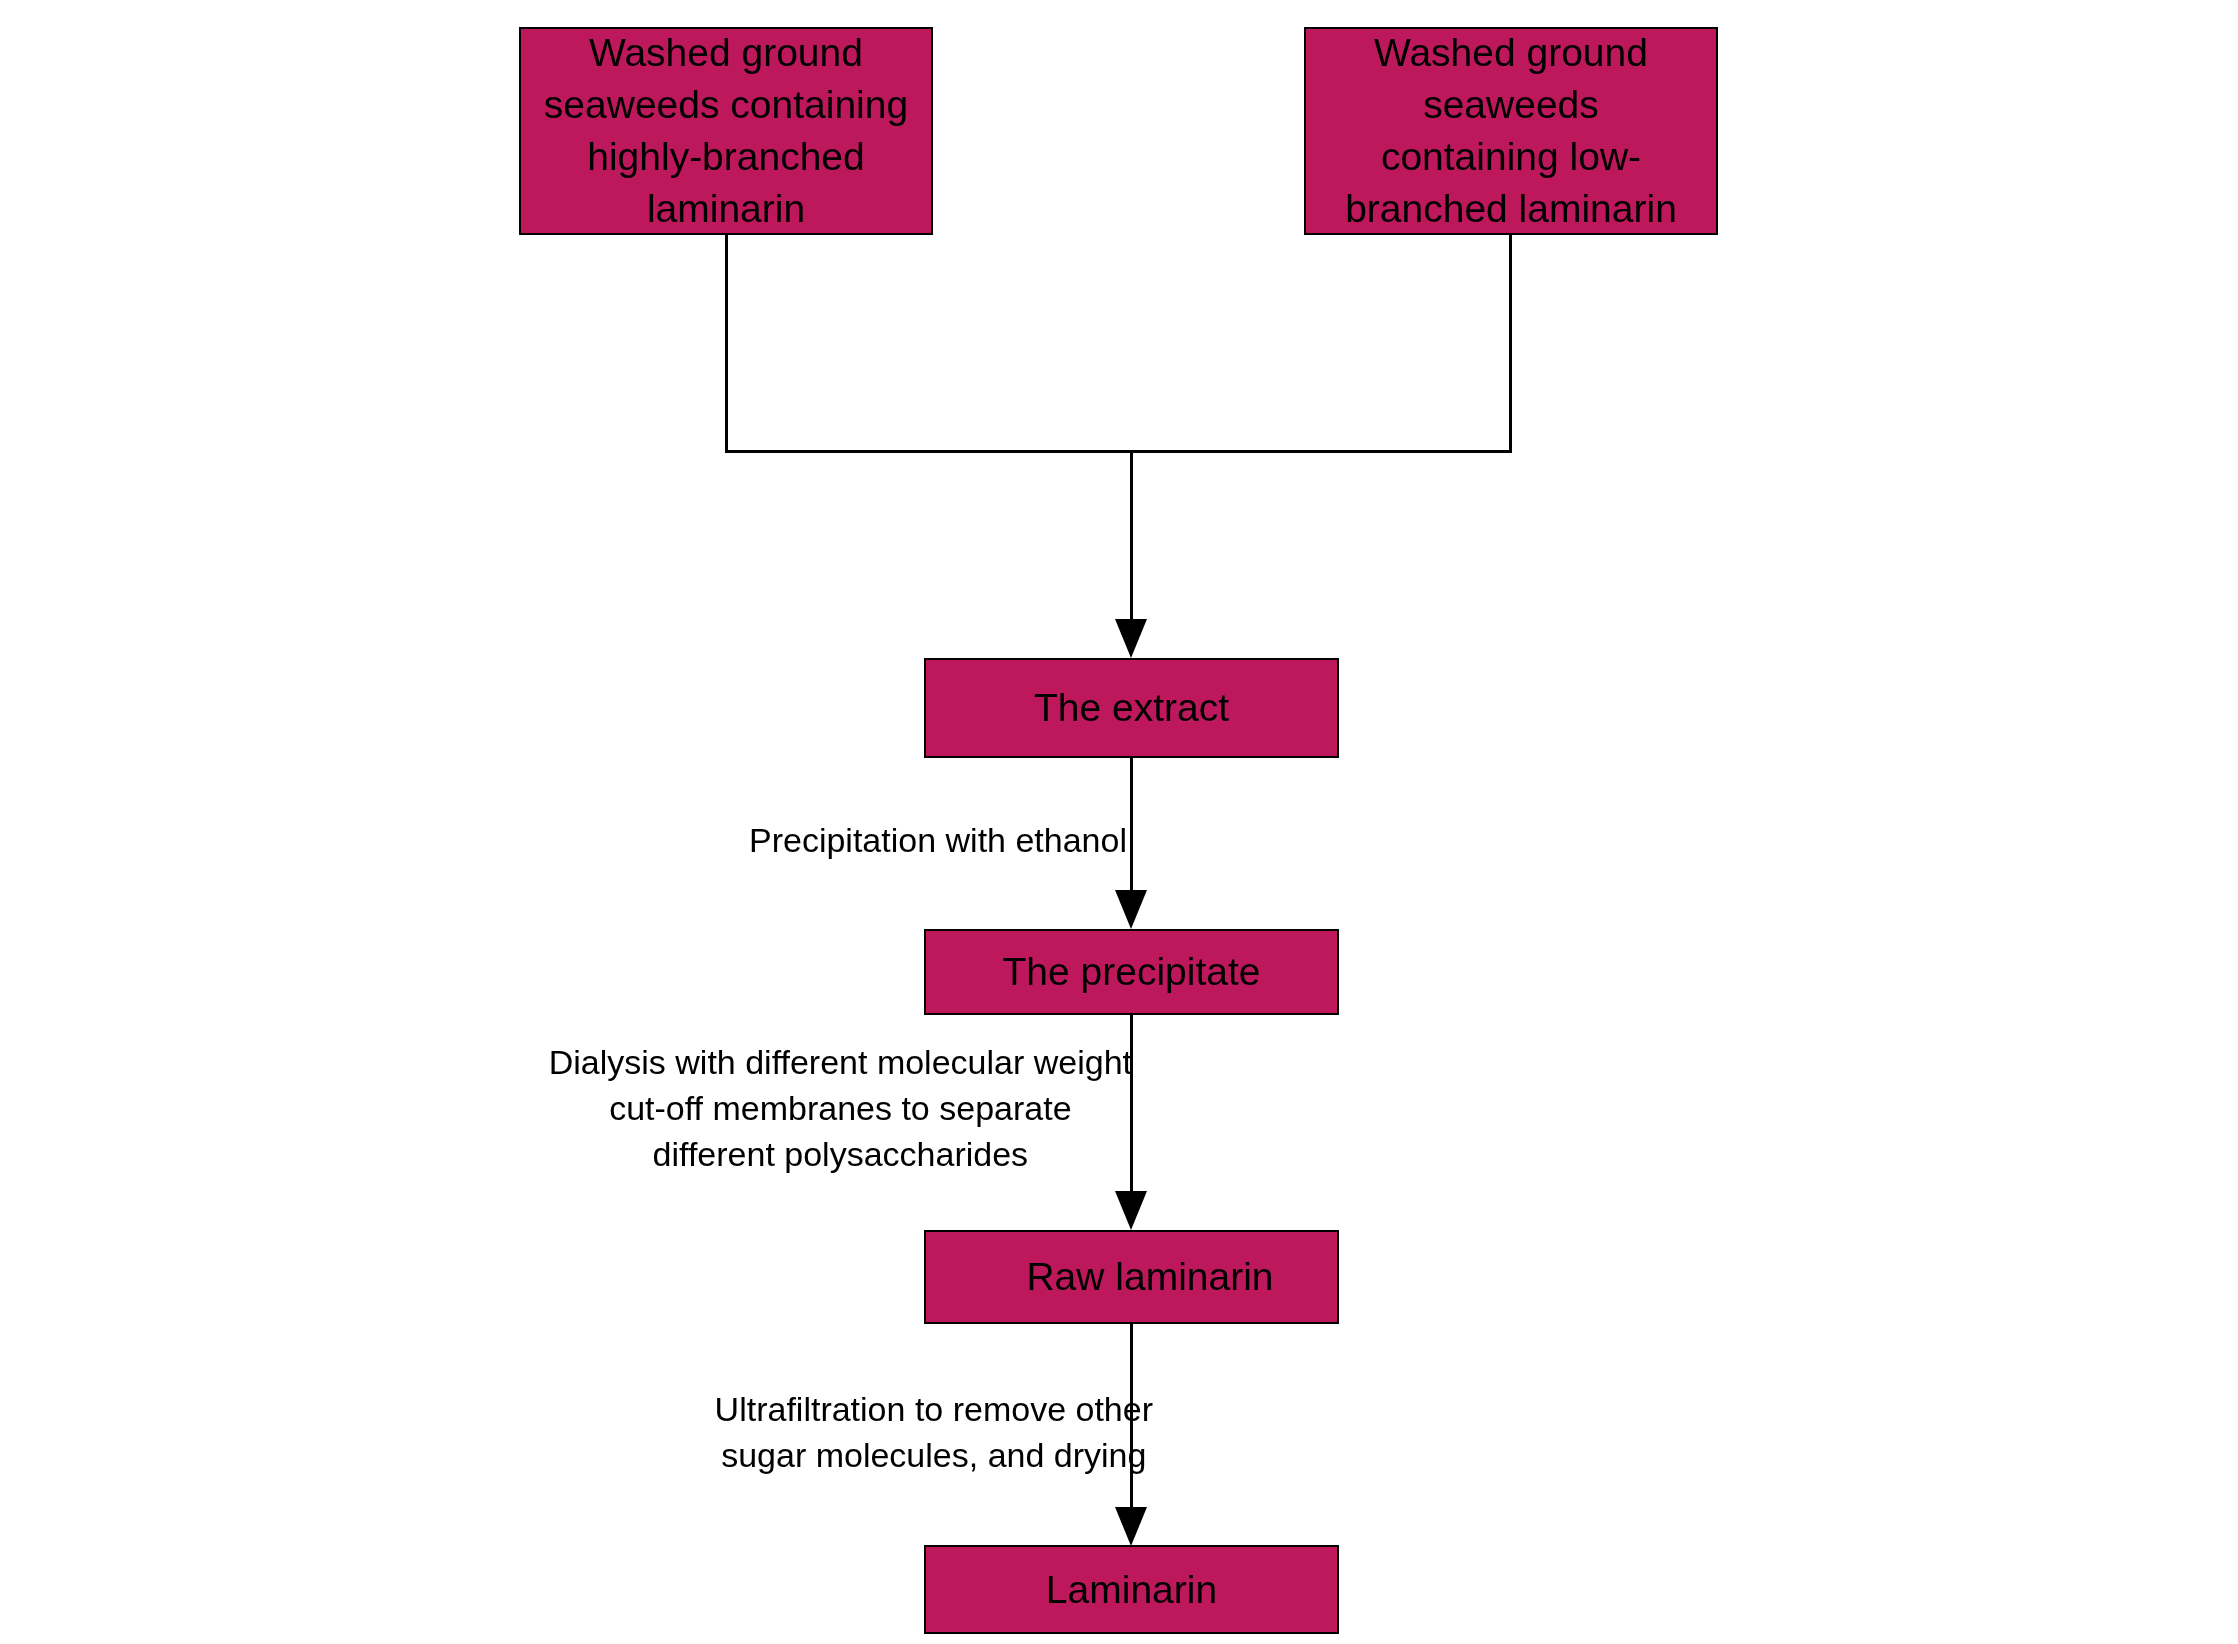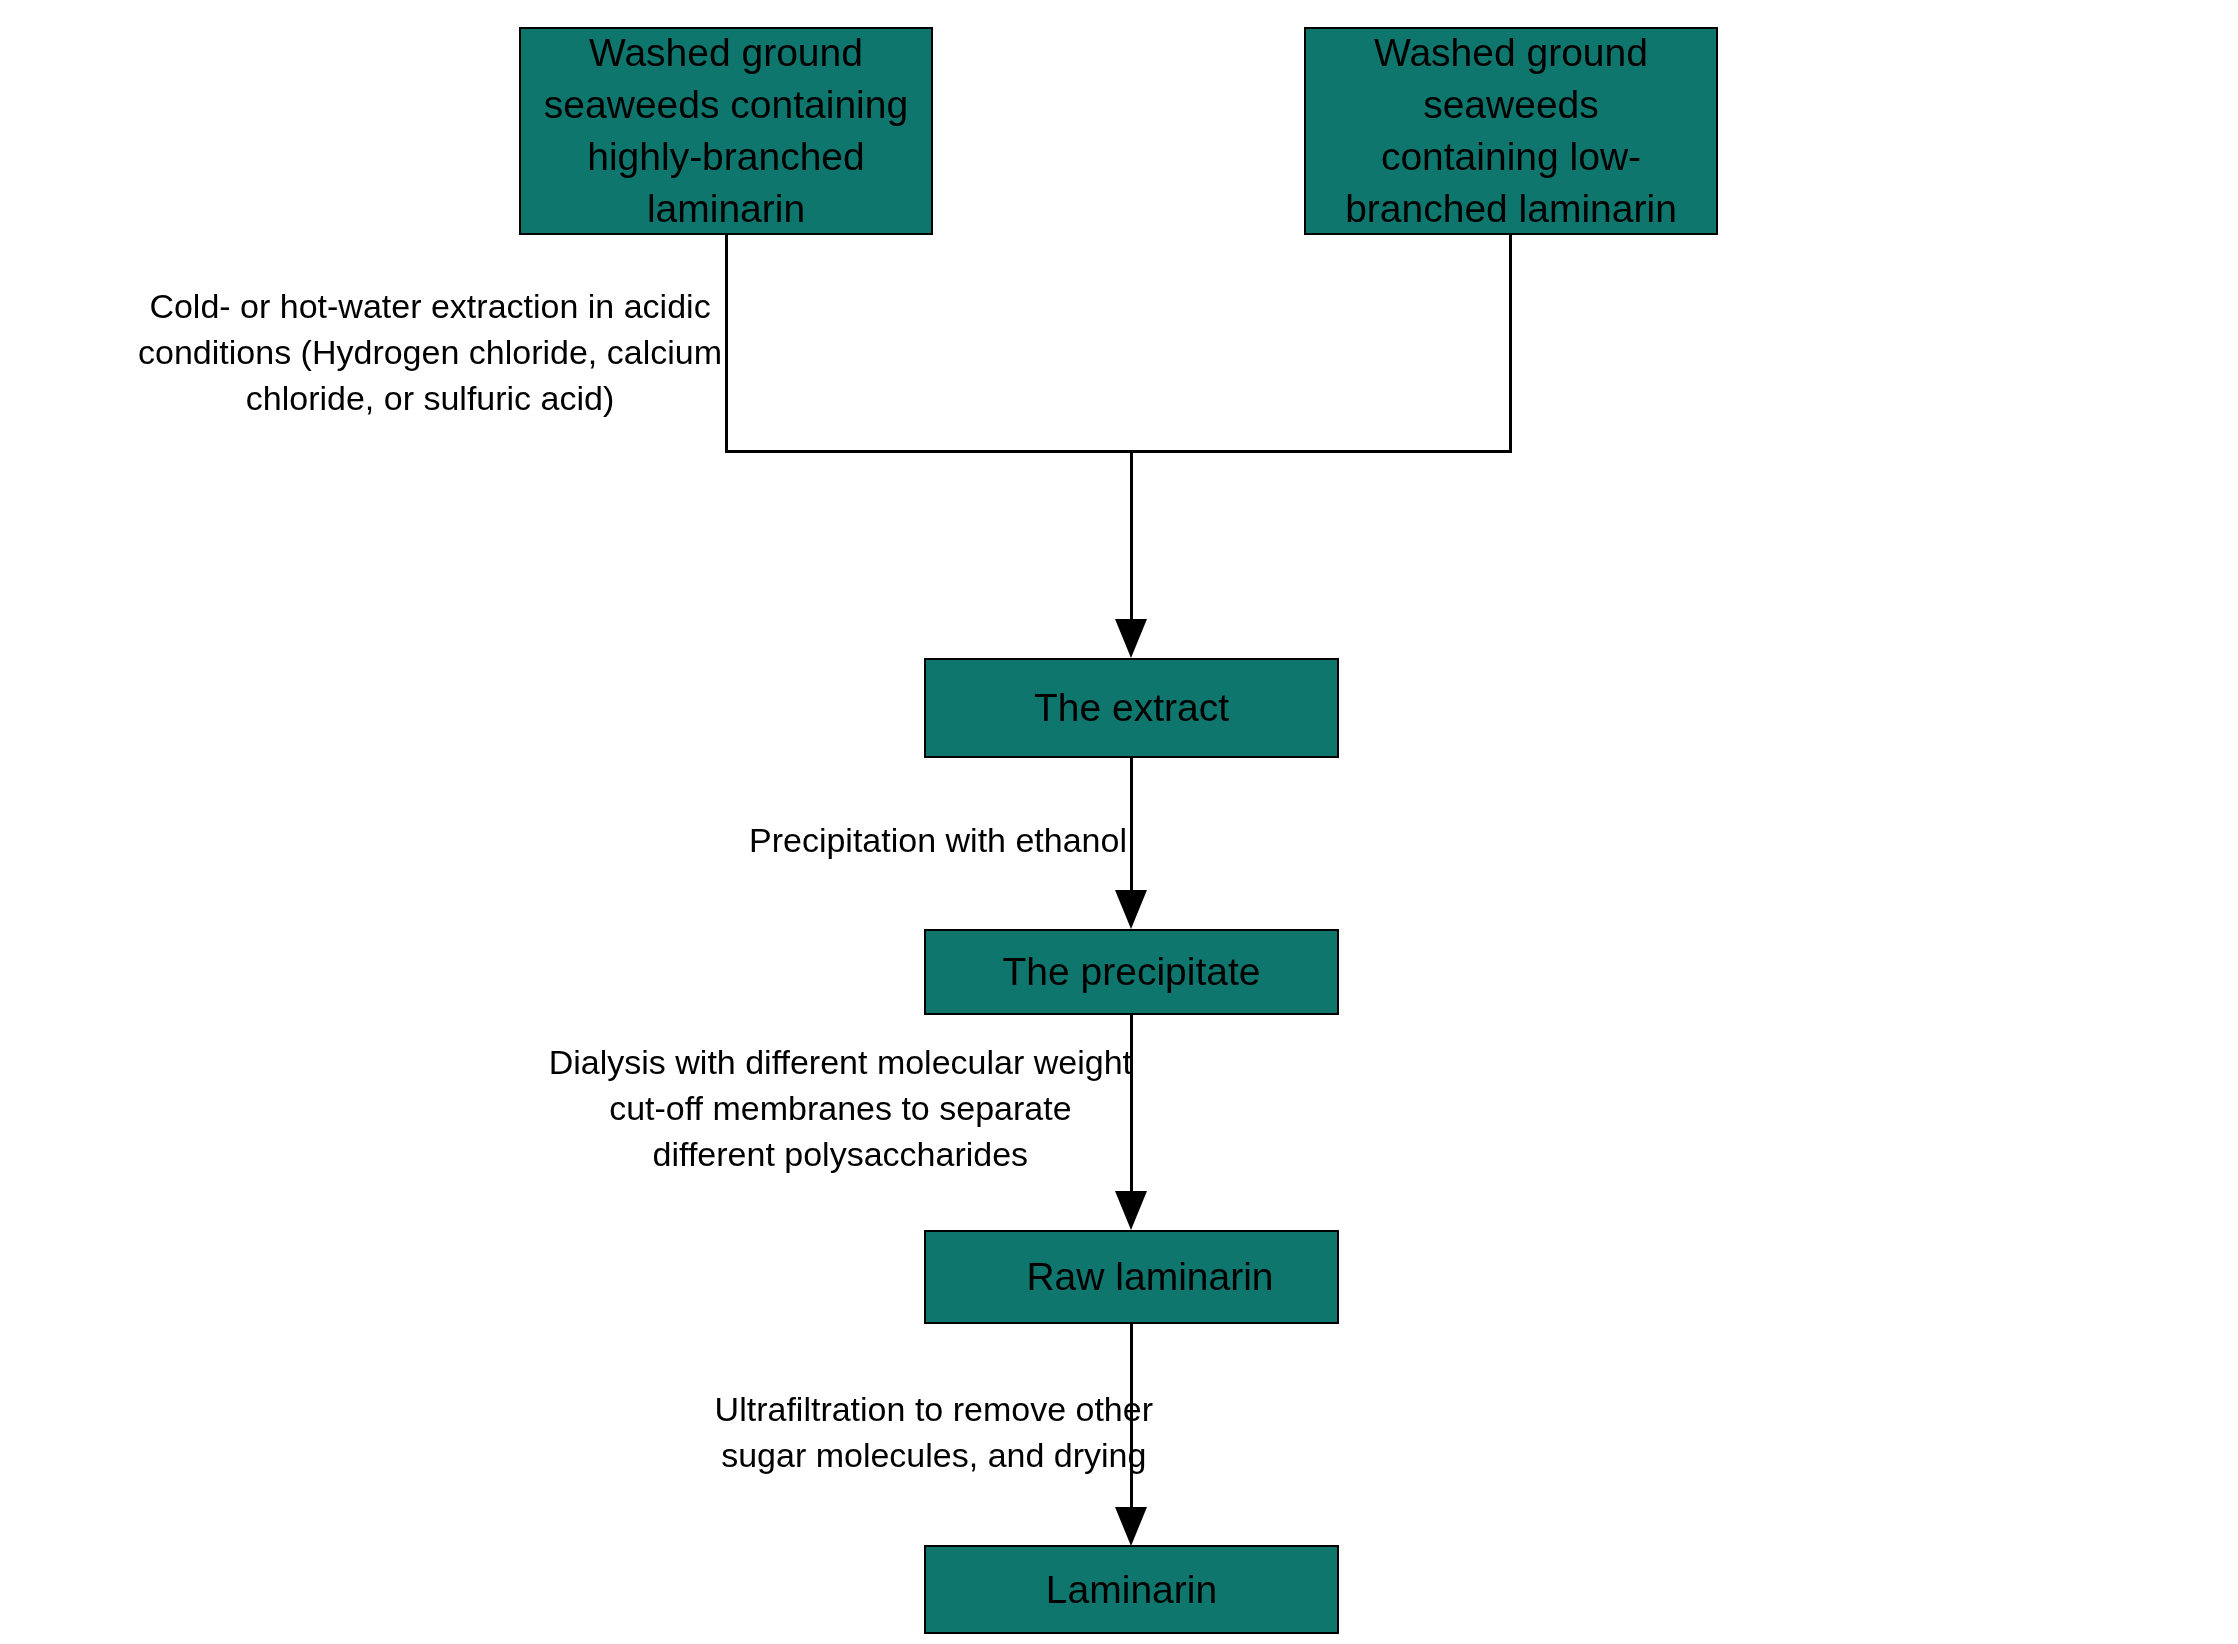--- a/index.html
+++ b/index.html
@@ -8,21 +8,21 @@
     background: #ffffff;
     font-family: "Liberation Sans", sans-serif;
     position: relative;
     color: #000000;
   }
   .stage { position: absolute; inset: 0; }
   .node {
     position: absolute;
     box-sizing: border-box;
     border: 2.9px solid #000000;
-    background: #0f766e;
+    background: #be185d;
     display: flex;
     align-items: center;
     justify-content: center;
     text-align: center;
     font-size: 39px;
     line-height: 52px;
     white-space: pre-line;
     color: #000000;
   }
   .edge-label {
@@ -89,23 +89,20 @@
   <div class="line" id="stem-1"></div>
   <div class="line" id="stem-2"></div>
   <div class="line" id="stem-3"></div>
   <div class="line" id="stem-4"></div>
 
   <div class="arrowhead" id="arrow-1"></div>
   <div class="arrowhead" id="arrow-2"></div>
   <div class="arrowhead" id="arrow-3"></div>
   <div class="arrowhead" id="arrow-4"></div>
 
-  <div class="edge-label" id="label-left">Cold- or hot-water extraction in acidic
-conditions (Hydrogen chloride, calcium
-chloride, or sulfuric acid)</div>
   <div class="edge-label align-right" id="label-ethanol">Precipitation with ethanol</div>
   <div class="edge-label" id="label-dialysis">Dialysis with different molecular weight
 cut-off membranes to separate
 different polysaccharides</div>
   <div class="edge-label" id="label-ultra">Ultrafiltration to remove other
 sugar molecules, and drying</div>
 
   <div class="node" id="box-extract">The extract</div>
   <div class="node" id="box-precipitate">The precipitate</div>
   <div class="node" id="box-raw">Raw laminarin</div>

